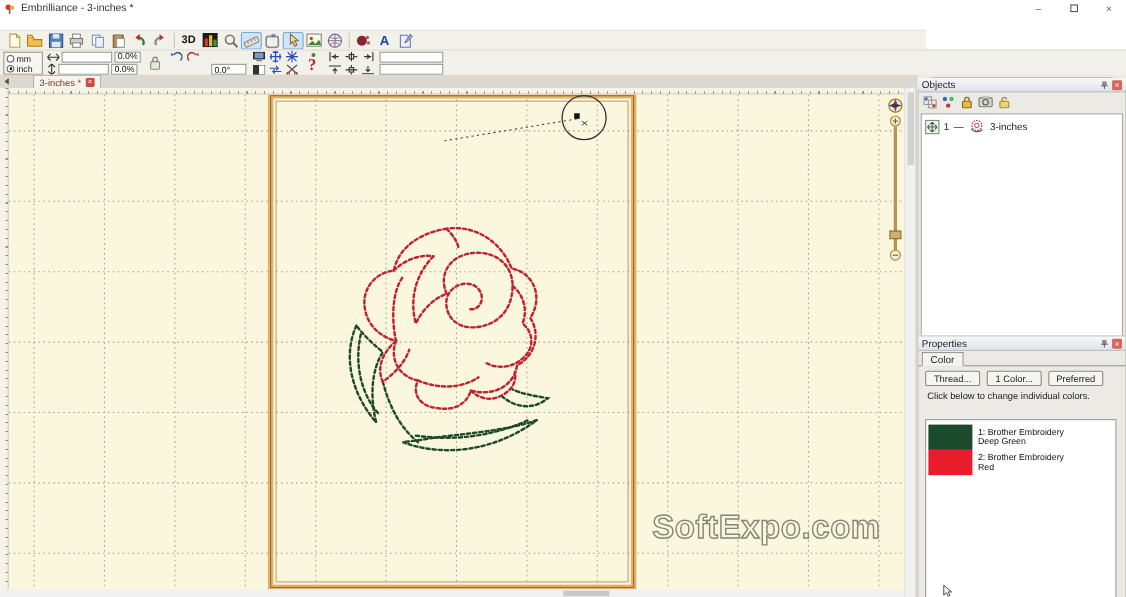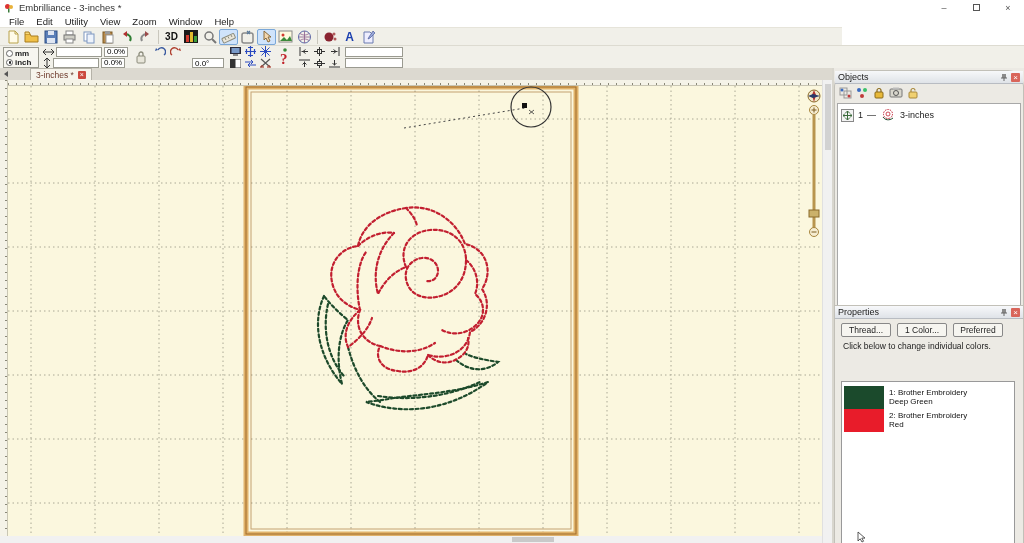--- a/index.html
+++ b/index.html
@@ -21,21 +21,21 @@
   
   .toolbar1 { position:absolute; left:0; top:27px; width:842px; height:18px; background:#f1f0e9; border-top:1px solid #e6e4da; display:flex; align-items:center; padding-left:3px; }
   .toolbar2 { position:absolute; left:0; top:45px; width:1024px; height:23px; background:#f1f0e9; border-top:1px solid #dddbd1; display:flex; align-items:center; padding-left:3px; gap:4px; }
   .tbtn { width:19px; height:16px; display:flex; align-items:center; justify-content:center; border:1px solid transparent; border-radius:2px; }
   .tbtn.active { background:#cfe3fb; border-color:#7aa7d8; }
   .tsep { width:1px; height:14px; background:#c9c7bd; margin:0 3px; }
   .lbl3d { font-weight:bold; font-size:10px; color:#111; }
   .lblA { font-weight:bold; font-size:12px; color:#1b3fae; }
 
   .unitbox { width:36px; height:21px; border:1px solid #9a9a90; background:#f7f6f0; padding:1px 2px; display:flex; flex-direction:column; justify-content:space-between; }
-  .radio-row { display:flex; align-items:center; gap:2px; font-size:8px;font-weight:bold; }
+  .radio-row { display:flex; align-items:center; gap:2px; font-size:8px; }
   .radio { width:7px; height:7px; border:1px solid #666; border-radius:50%; background:#fff; position:relative; }
   .radio.sel::after { content:""; position:absolute; left:1.5px; top:1.5px; width:2.5px; height:2.5px; border-radius:50%; background:#222; }
   .dimgrid { display:flex; flex-direction:column; gap:1px; }
   .dimrow { display:flex; align-items:center; gap:2px; }
   .tinput { height:10px; border:1px solid #9a9a90; background:#fff; font-size:8px; font-family:"Liberation Sans",sans-serif; padding:0 2px; }
   .w44 { width:46px; } .w34 { width:24px; } .w30 { width:32px;margin-left:39px; } .w58 { width:58px; }
   .lockbtn { width:17px; height:19px; display:flex; align-items:center; justify-content:center; }
   .rotgrp { display:flex; flex-direction:column; gap:1px; }
   .rotrow { display:flex; gap:1px; }
   .minibtn { width:14px; height:11px; display:flex; align-items:center; justify-content:center; border:1px solid transparent; }
@@ -111,29 +111,20 @@
     <span class="title">Embrilliance - 3-inches *</span>
     <div class="winctrls">
       <div class="winctrl">–</div>
       <div class="winctrl">
           <span class="restore-box"></span>
         </div>
       <div class="winctrl">×</div>
     </div>
   </div>
 
-  <div class="menubar">
-    <span class="menu-item">File</span>
-    <span class="menu-item">Edit</span>
-    <span class="menu-item">Utility</span>
-    <span class="menu-item">View</span>
-    <span class="menu-item">Zoom</span>
-    <span class="menu-item">Window</span>
-    <span class="menu-item">Help</span>
-  </div>
 
   <div class="toolbar1">
     <div class="tbtn">
         <span>
           <svg width="14" height="14" viewBox="0 0 14 14">
             <path d="M3 1h6l3 3v9H3z" fill="#fffbe8" stroke="#b9a24a"></path>
             <path d="M9 1v3h3" fill="none" stroke="#b9a24a"></path>
           </svg>
         </span>
       </div>
@@ -527,20 +518,21 @@
             <path d="M86,29 C70,45 64,68 70,90 C76,78 85,68 98,63"></path>
             <path d="M98,63 C90,44 102,28 122,26 C144,24 158,38 158,56 C158,76 146,90 128,93 C112,96 100,88 98,75 C96,64 104,55 114,54 C123,53 130,59 130,67 C130,73 125,78 119,77"></path>
             <path d="M158,56 C168,64 172,78 167,90 C177,98 178,112 168,121 C159,130 145,132 134,126"></path>
             <path d="M72,142 C92,150 112,149 127,139"></path>
             <path d="M120,151 C128,159 139,161 149,155 C158,150 162,142 160,134"></path>
             <path d="M52,106 C40,116 34,130 40,143 C50,136 60,126 64,114"></path>
             <path d="M98,4 C104,10 108,16 109,22"></path>
           </g>
         </g>
       </svg>
+      <div class="watermark">SoftExpo.com</div>
 
       <div class="zoomslider">
         <svg width="20" height="150" viewBox="0 0 20 150">
           <g>
               <circle cx="12" cy="8" r="6" fill="#f2e8c8" stroke="#8a6a2a"></circle>
               <path d="M12 2l2 5-2 7-2-7z" fill="#b03030"></path>
               <path d="M6 8l5-2 7 2-7 2z" fill="#2a3a6a"></path>
             </g>
           <circle cx="12" cy="22" r="4.5" fill="#f6edd2" stroke="#a8863e"></circle>
             <path d="M9.5 22h5M12 19.5v5" stroke="#7a5a1e"></path>
@@ -637,20 +629,23 @@
         <span class="panel-title">Properties</span>
         <span>
             <svg width="8" height="9" viewBox="0 0 8 9">
               <rect x="2" y="1" width="4" height="4" fill="#8a8a8a"></rect>
               <path d="M1 5h6M4 5v3" stroke="#666"></path>
             </svg>
           </span>
         <span class="panel-close">×</span>
       </div>
       <div class="prop-body">
+        <div class="tabrow">
+          <span class="ptab">Color</span>
+        </div>
         <div class="btnrow">
           <span class="pbtn">Thread...</span>
           <span class="pbtn">1 Color...</span>
           <span class="pbtn">Preferred</span>
         </div>
         <div class="hint">Click below to change individual colors.</div>
         <div class="color-list">
           <div class="color-row">
             <div class="swatch" style="background: rgb(27, 74, 44);"></div>
             <div class="color-txt">

